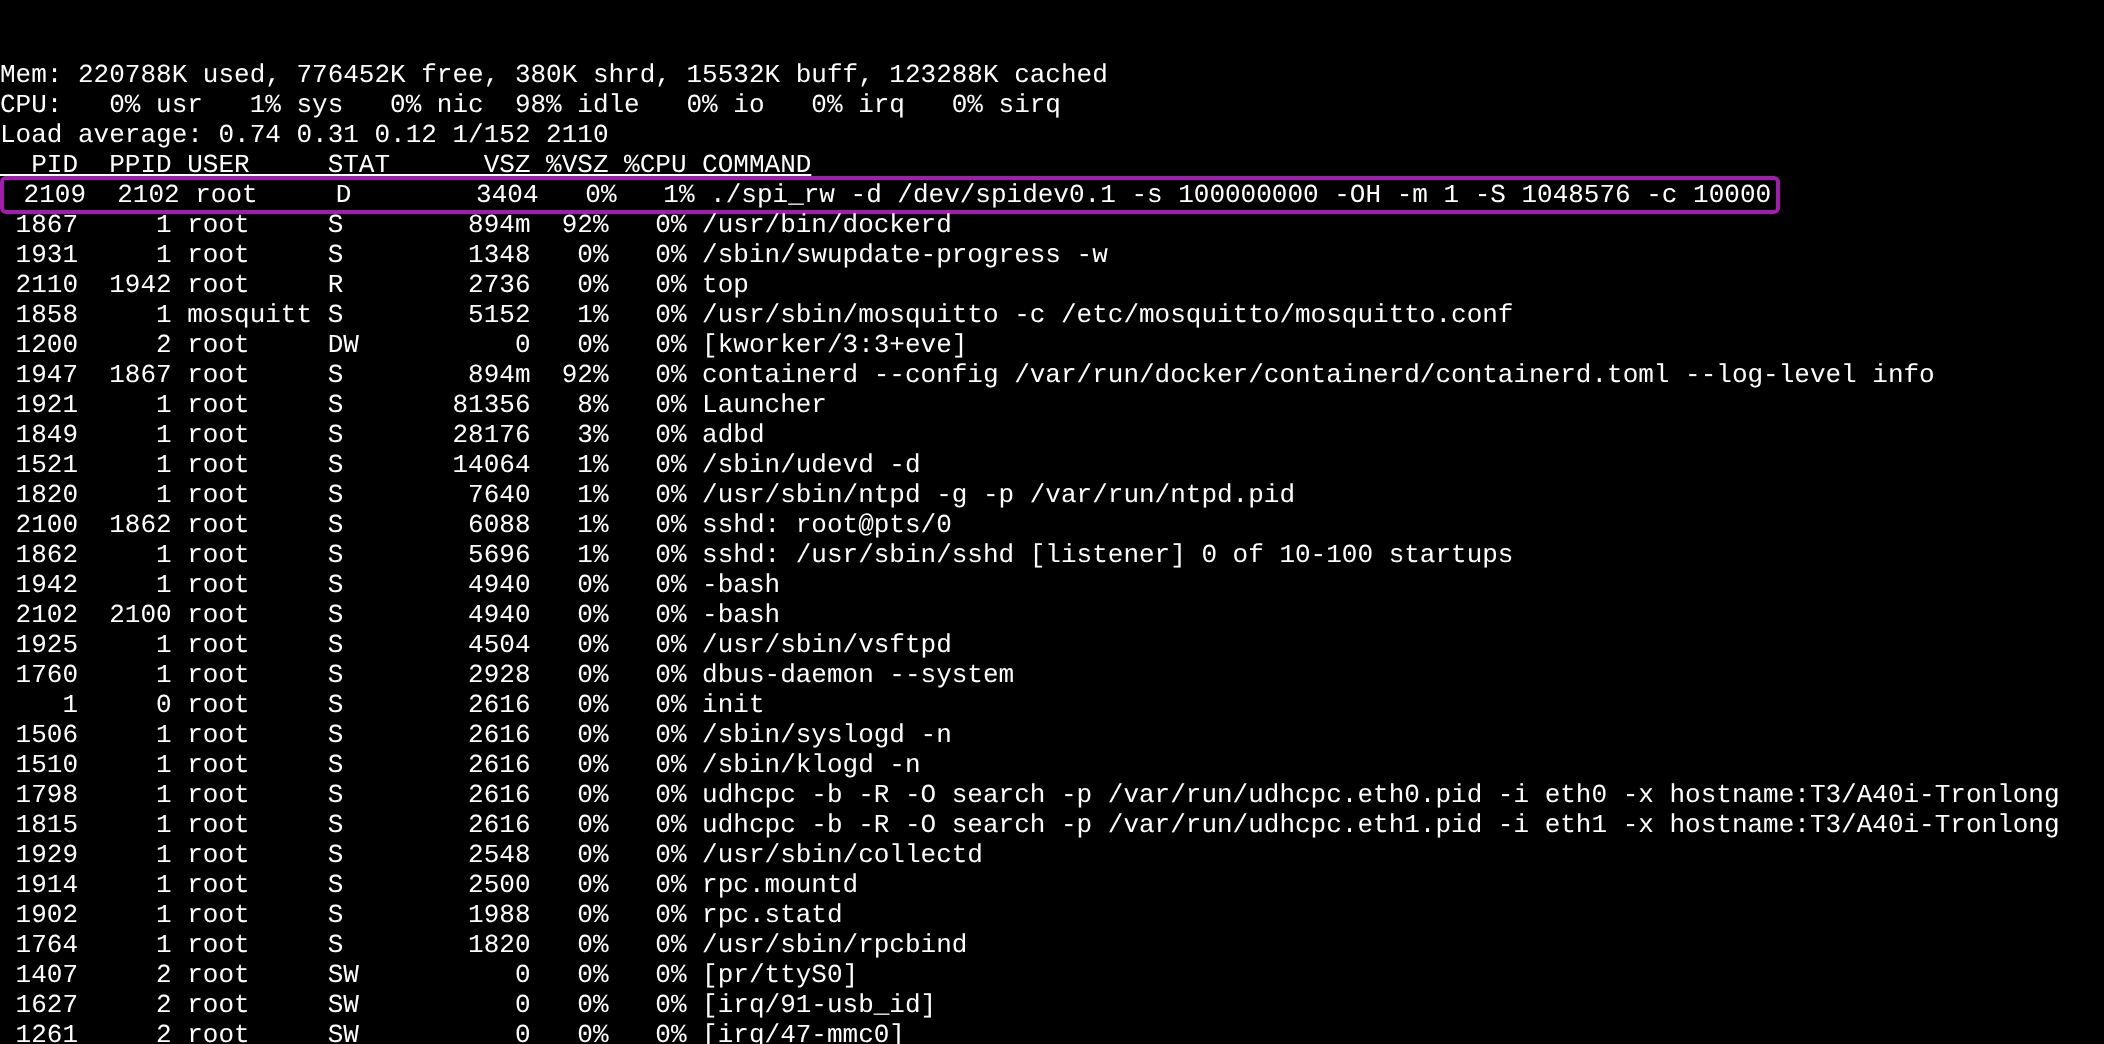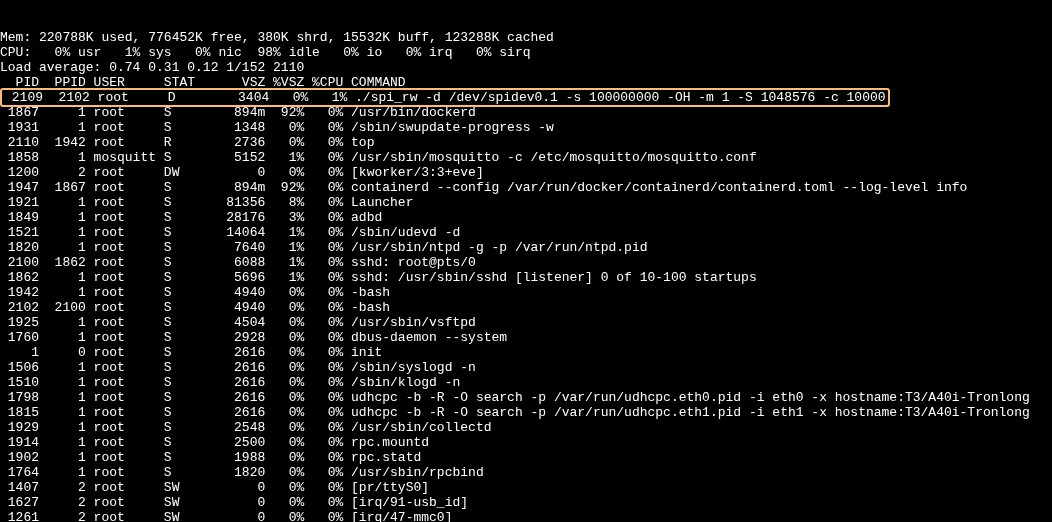--- a/index.html
+++ b/index.html
@@ -1,19 +1,19 @@
 <!DOCTYPE html>
 <html><head>
 <meta charset="utf-8">
 <style>
   html,body{margin:0;padding:0;background:#000;color:#fff;font-family:"Courier New",monospace;font-size:13px;line-height:15px;white-space:pre;overflow:hidden;width:1052px;height:522px}
   .term{padding:0}
-  .hl{border:2px solid #fdba74;border-radius:3px;padding:0 2px;margin:-2px 0}
+  .hl{border:2px solid #a21caf;border-radius:3px;padding:0 2px;margin:-2px 0}
   .row{height:15px}
-  .underline{}
+  .underline{text-decoration:underline}
   
 </style>
 </head>
 <body>
 <div class="term" id="term"><div class="row">Mem: 220788K used, 776452K free, 380K shrd, 15532K buff, 123288K cached</div><div class="row">CPU:   0% usr   1% sys   0% nic  98% idle   0% io   0% irq   0% sirq</div><div class="row">Load average: 0.74 0.31 0.12 1/152 2110</div><div class="row underline">  PID  PPID USER     STAT      VSZ %VSZ %CPU COMMAND</div><div class="row"><span class="hl"> 2109  2102 root     D        3404   0%   1% ./spi_rw -d /dev/spidev0.1 -s 100000000 -OH -m 1 -S 1048576 -c 10000</span></div><div class="row"> 1867     1 root     S        894m  92%   0% /usr/bin/dockerd</div><div class="row"> 1931     1 root     S        1348   0%   0% /sbin/swupdate-progress -w</div><div class="row"> 2110  1942 root     R        2736   0%   0% top</div><div class="row"> 1858     1 mosquitt S        5152   1%   0% /usr/sbin/mosquitto -c /etc/mosquitto/mosquitto.conf</div><div class="row"> 1200     2 root     DW          0   0%   0% [kworker/3:3+eve]</div><div class="row"> 1947  1867 root     S        894m  92%   0% containerd --config /var/run/docker/containerd/containerd.toml --log-level info</div><div class="row"> 1921     1 root     S       81356   8%   0% Launcher</div><div class="row"> 1849     1 root     S       28176   3%   0% adbd</div><div class="row"> 1521     1 root     S       14064   1%   0% /sbin/udevd -d</div><div class="row"> 1820     1 root     S        7640   1%   0% /usr/sbin/ntpd -g -p /var/run/ntpd.pid</div><div class="row"> 2100  1862 root     S        6088   1%   0% sshd: root@pts/0</div><div class="row"> 1862     1 root     S        5696   1%   0% sshd: /usr/sbin/sshd [listener] 0 of 10-100 startups</div><div class="row"> 1942     1 root     S        4940   0%   0% -bash</div><div class="row"> 2102  2100 root     S        4940   0%   0% -bash</div><div class="row"> 1925     1 root     S        4504   0%   0% /usr/sbin/vsftpd</div><div class="row"> 1760     1 root     S        2928   0%   0% dbus-daemon --system</div><div class="row">    1     0 root     S        2616   0%   0% init</div><div class="row"> 1506     1 root     S        2616   0%   0% /sbin/syslogd -n</div><div class="row"> 1510     1 root     S        2616   0%   0% /sbin/klogd -n</div><div class="row"> 1798     1 root     S        2616   0%   0% udhcpc -b -R -O search -p /var/run/udhcpc.eth0.pid -i eth0 -x hostname:T3/A40i-Tronlong</div><div class="row"> 1815     1 root     S        2616   0%   0% udhcpc -b -R -O search -p /var/run/udhcpc.eth1.pid -i eth1 -x hostname:T3/A40i-Tronlong</div><div class="row"> 1929     1 root     S        2548   0%   0% /usr/sbin/collectd</div><div class="row"> 1914     1 root     S        2500   0%   0% rpc.mountd</div><div class="row"> 1902     1 root     S        1988   0%   0% rpc.statd</div><div class="row"> 1764     1 root     S        1820   0%   0% /usr/sbin/rpcbind</div><div class="row"> 1407     2 root     SW          0   0%   0% [pr/ttyS0]</div><div class="row"> 1627     2 root     SW          0   0%   0% [irq/91-usb_id]</div><div class="row"> 1261     2 root     SW          0   0%   0% [irq/47-mmc0]</div></div>
 
 
 
 
 

